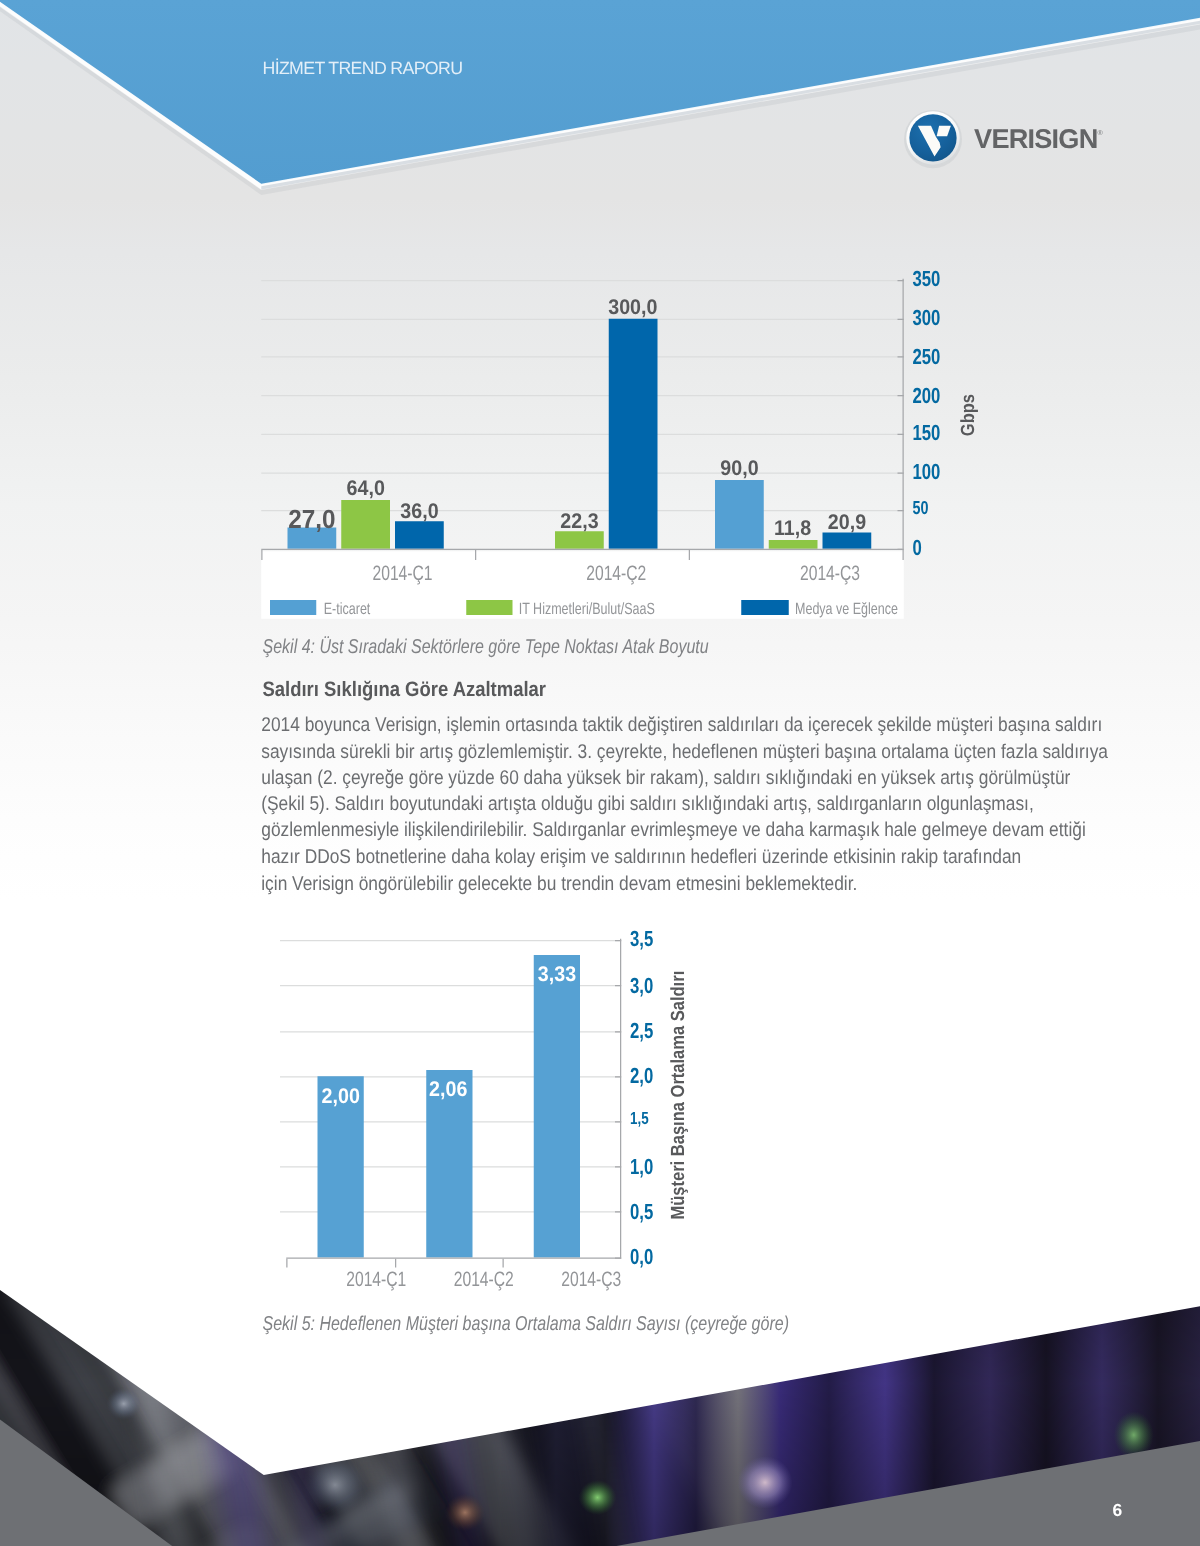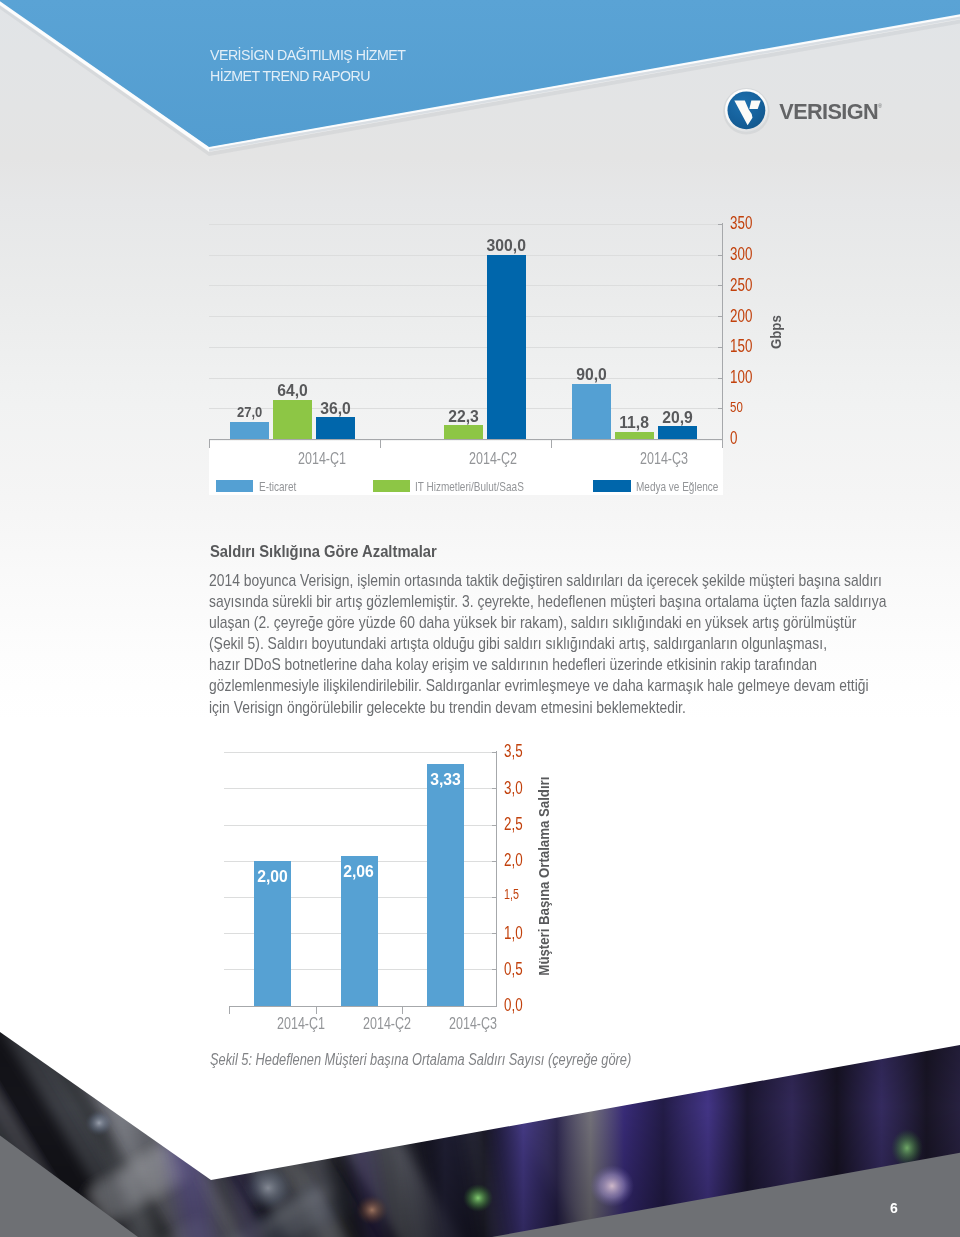--- a/index.html
+++ b/index.html
@@ -24,21 +24,21 @@
 
   
   .chart{position:absolute;z-index:5;}
   .gridline{position:absolute;height:1px;background:#dcdddd;}
   .axis-v{position:absolute;width:1px;background:#a6a8ab;}
   .axis-h{position:absolute;height:1px;background:#a6a8ab;}
   .tick{position:absolute;background:#a6a8ab;}
   .bar{position:absolute;}
   .vlabel{position:absolute;font-weight:bold;color:#58595b;font-size:17px;white-space:nowrap;}
   .vlabel .nw{transform:scaleX(0.925);}
-  .ytick{position:absolute;color:#c2410c;font-size:17.5px;white-space:nowrap;}
+  .ytick{position:absolute;color:#0369a1;font-size:17.5px;white-space:nowrap;font-weight:bold;}
   .ytick .nwl{transform:scaleX(0.765);}
   .cat{position:absolute;color:#939598;font-size:16.7px;white-space:nowrap;text-align:right;}
   .cat .nw{transform:scaleX(0.75);}
   .axis-title{position:absolute;font-weight:bold;color:#58595b;font-size:15.2px;white-space:nowrap;}
   .axis-title .nw{transform:scaleX(0.87);}
 
   .legend-sw{position:absolute;height:12px;width:37.6px;}
   .legend-tx{position:absolute;color:#939598;font-size:13px;white-space:nowrap;}
   .legend-tx .nwl{transform:scaleX(0.77);}
   
@@ -75,21 +75,20 @@
         <stop offset="100%" stop-color="#539dd0"></stop>
       </linearGradient>
     </defs>
     <polygon points="0,0 0,2 209,147.5 960,15 960,0" fill="url(#wedgeShade)"></polygon>
     <polygon points="0,5.5 209,152 960,19.5 960,14.2 209,147 0,1.3" fill="#ffffff" opacity="0.92"></polygon>
     <polygon points="0,9 209,156 960,23.5 960,19 209,151.5 0,5" fill="#9aa0a6" opacity="0.16"></polygon>
     <polygon points="209,149 960,16.5 960,19 209,151.5" fill="#35536e" opacity="0.18"></polygon>
   </svg>
 
   <div class="hdr-title">
-    <div class="l1">VERİSİGN DAĞITILMIŞ HİZMET</div>
     <div class="l2">HİZMET TREND RAPORU</div>
   </div>
 
   <div class="chart" id="fig4" style="left:0px;top:0px;width:960px;height:520px;">
       <div class="cat-band" style="left:208.7px;top:440.5px;width:514.5px;height:54.2px;"></div>
       <div class="gridline" style="left:208.75px;top:224.0px;width:513.3px;"></div>
       <div class="gridline" style="left:208.75px;top:254.7px;width:513.3px;"></div>
       <div class="gridline" style="left:208.75px;top:285.4px;width:513.3px;"></div>
       <div class="gridline" style="left:208.75px;top:316.1px;width:513.3px;"></div>
       <div class="gridline" style="left:208.75px;top:346.9px;width:513.3px;"></div>
@@ -106,21 +105,21 @@
       <div class="ytick" style="left:729.5px;top:305.5px;font-size:17.5px;"><span class="nwl">200</span></div>
       <div class="tick" style="left:718px;top:346.9px;width:5px;height:1px;"></div>
       <div class="ytick" style="left:729.5px;top:336.2px;font-size:17.5px;"><span class="nwl">150</span></div>
       <div class="tick" style="left:718px;top:377.6px;width:5px;height:1px;"></div>
       <div class="ytick" style="left:729.5px;top:366.9px;font-size:17.5px;"><span class="nwl">100</span></div>
       <div class="tick" style="left:718px;top:408.3px;width:5px;height:1px;"></div>
       <div class="ytick" style="left:729.5px;top:397.6px;font-size:15px;"><span class="nwl">50</span></div>
       <div class="tick" style="left:718px;top:439.0px;width:5px;height:1px;"></div>
       <div class="ytick" style="left:729.5px;top:428.3px;font-size:17.5px;"><span class="nwl">0</span></div>
       <div class="bar" style="left:230.0px;top:422.4px;width:38.5px;height:16.6px;background:#54A0D3;"></div>
-      <div class="vlabel" style="left:219.3px;top:404.1px;width:60px;text-align:center;font-size:14px;"><span class="nw">27,0</span></div>
+      <div class="vlabel" style="left:219.3px;top:404.1px;width:60px;text-align:center;font-size:21px;"><span class="nw">27,0</span></div>
       <div class="bar" style="left:273.0px;top:399.7px;width:38.5px;height:39.3px;background:#8DC645;"></div>
       <div class="vlabel" style="left:262.3px;top:381.3px;width:60px;text-align:center;font-size:17px;"><span class="nw">64,0</span></div>
       <div class="bar" style="left:316.0px;top:416.9px;width:38.5px;height:22.1px;background:#0066AB;"></div>
       <div class="vlabel" style="left:305.3px;top:398.5px;width:60px;text-align:center;font-size:17px;"><span class="nw">36,0</span></div>
       <div class="bar" style="left:444.1px;top:425.3px;width:38.5px;height:13.7px;background:#8DC645;"></div>
       <div class="vlabel" style="left:433.4px;top:406.9px;width:60px;text-align:center;font-size:17px;"><span class="nw">22,3</span></div>
       <div class="bar" style="left:487.1px;top:254.7px;width:38.5px;height:184.3px;background:#0066AB;"></div>
       <div class="vlabel" style="left:476.4px;top:236.4px;width:60px;text-align:center;font-size:17px;"><span class="nw">300,0</span></div>
       <div class="bar" style="left:572.2px;top:383.7px;width:38.5px;height:55.3px;background:#54A0D3;"></div>
       <div class="vlabel" style="left:561.5px;top:365.4px;width:60px;text-align:center;font-size:17px;"><span class="nw">90,0</span></div>
@@ -137,29 +136,30 @@
       <div class="cat" style="left:405.375px;top:448.5px;width:120px;font-size:16.7px;"><span class="nw">2014-Ç2</span></div>
       <div class="cat" style="left:576.4583333333334px;top:448.5px;width:120px;font-size:16.7px;"><span class="nw">2014-Ç3</span></div>
       <div class="legend-sw" style="left:215.9px;top:479.9px;background:#54A0D3;"></div>
       <div class="legend-tx" style="left:258.5px;top:479px;"><span class="nwl">E-ticaret</span></div>
       <div class="legend-sw" style="left:372.7px;top:479.9px;background:#8DC645;"></div>
       <div class="legend-tx" style="left:415.2px;top:479px;"><span class="nwl">IT Hizmetleri/Bulut/SaaS</span></div>
       <div class="legend-sw" style="left:593px;top:479.9px;background:#0066AB;"></div>
       <div class="legend-tx" style="left:636.2px;top:479px;"><span class="nwl">Medya ve Eğlence</span></div>
       <div class="axis-title" style="left:774.5px;top:333.5px;width:300px;text-align:center;transform:translate(-150px,-10px) rotate(-90deg);"><span class="nw">Gbps</span></div>
     </div>
+  <div class="caption" style="left:209.5px;top:509px;"><span class="nwl">Şekil 4: Üst Sıradaki Sektörlere göre Tepe Noktası Atak Boyutu</span></div>
 
   <div class="bhead" style="left:209.5px;top:542px;"><span class="nwl">Saldırı Sıklığına Göre Azaltmalar</span></div>
   <div class="bodytext" id="para" style="left:209px;top:570px;width:690px;">
       <div class="pline"><span class="nwl">2014 boyunca Verisign, işlemin ortasında taktik değiştiren saldırıları da içerecek şekilde müşteri başına saldırı</span></div>
       <div class="pline"><span class="nwl">sayısında sürekli bir artış gözlemlemiştir. 3. çeyrekte, hedeflenen müşteri başına ortalama üçten fazla saldırıya</span></div>
       <div class="pline"><span class="nwl">ulaşan (2. çeyreğe göre yüzde 60 daha yüksek bir rakam), saldırı sıklığındaki en yüksek artış görülmüştür</span></div>
       <div class="pline"><span class="nwl">(Şekil 5). Saldırı boyutundaki artışta olduğu gibi saldırı sıklığındaki artış, saldırganların olgunlaşması,</span></div>
+      <div class="pline"><span class="nwl">gözlemlenmesiyle ilişkilendirilebilir. Saldırganlar evrimleşmeye ve daha karmaşık hale gelmeye devam ettiği</span></div>
       <div class="pline"><span class="nwl">hazır DDoS botnetlerine daha kolay erişim ve saldırının hedefleri üzerinde etkisinin rakip tarafından</span></div>
-      <div class="pline"><span class="nwl">gözlemlenmesiyle ilişkilendirilebilir. Saldırganlar evrimleşmeye ve daha karmaşık hale gelmeye devam ettiği</span></div>
       <div class="pline"><span class="nwl">için Verisign öngörülebilir gelecekte bu trendin devam etmesini beklemektedir.</span></div>
     </div>
 
   <div class="chart" id="fig5" style="left:0px;top:0px;width:960px;height:1060px;padding-left:36px;">
       <div class="gridline" style="left:224px;top:752.0px;width:272.0px;"></div>
       <div class="gridline" style="left:224px;top:788.2px;width:272.0px;"></div>
       <div class="gridline" style="left:224px;top:824.5px;width:272.0px;"></div>
       <div class="gridline" style="left:224px;top:860.7px;width:272.0px;"></div>
       <div class="gridline" style="left:224px;top:896.9px;width:272.0px;"></div>
       <div class="gridline" style="left:224px;top:933.1px;width:272.0px;"></div>

